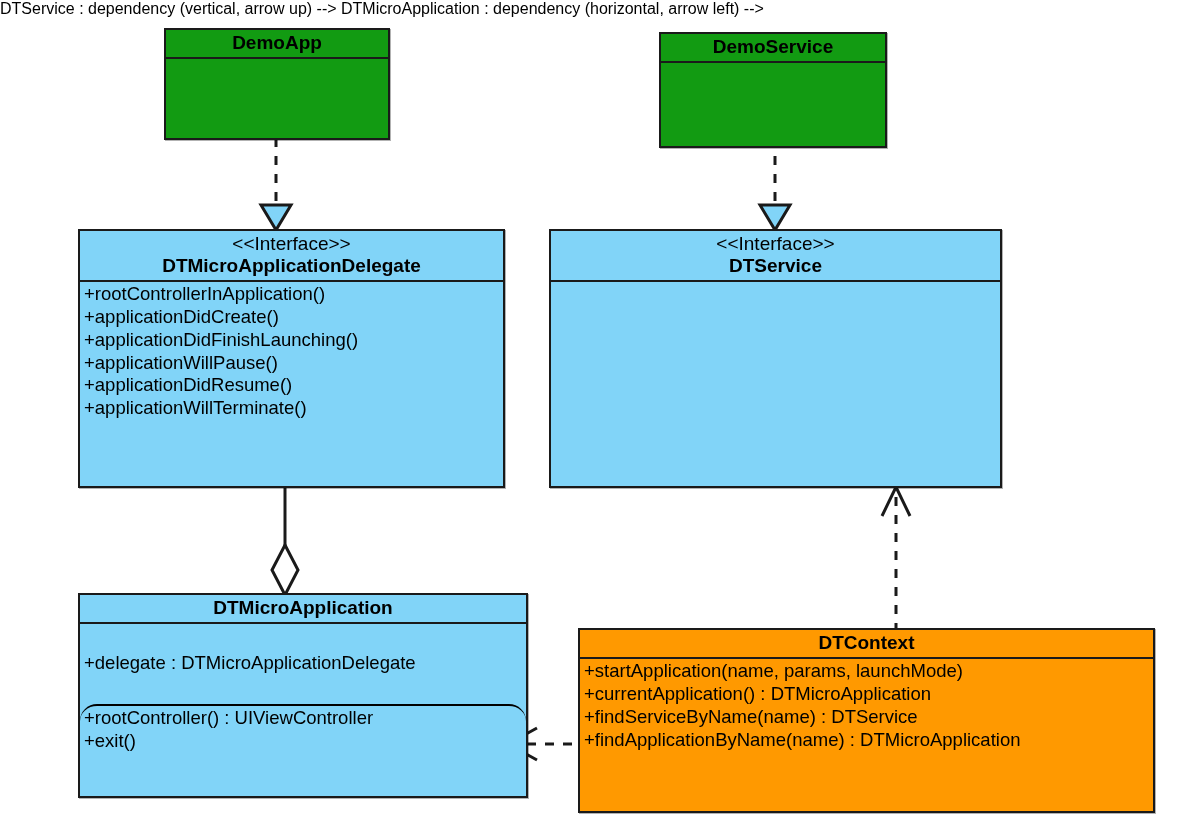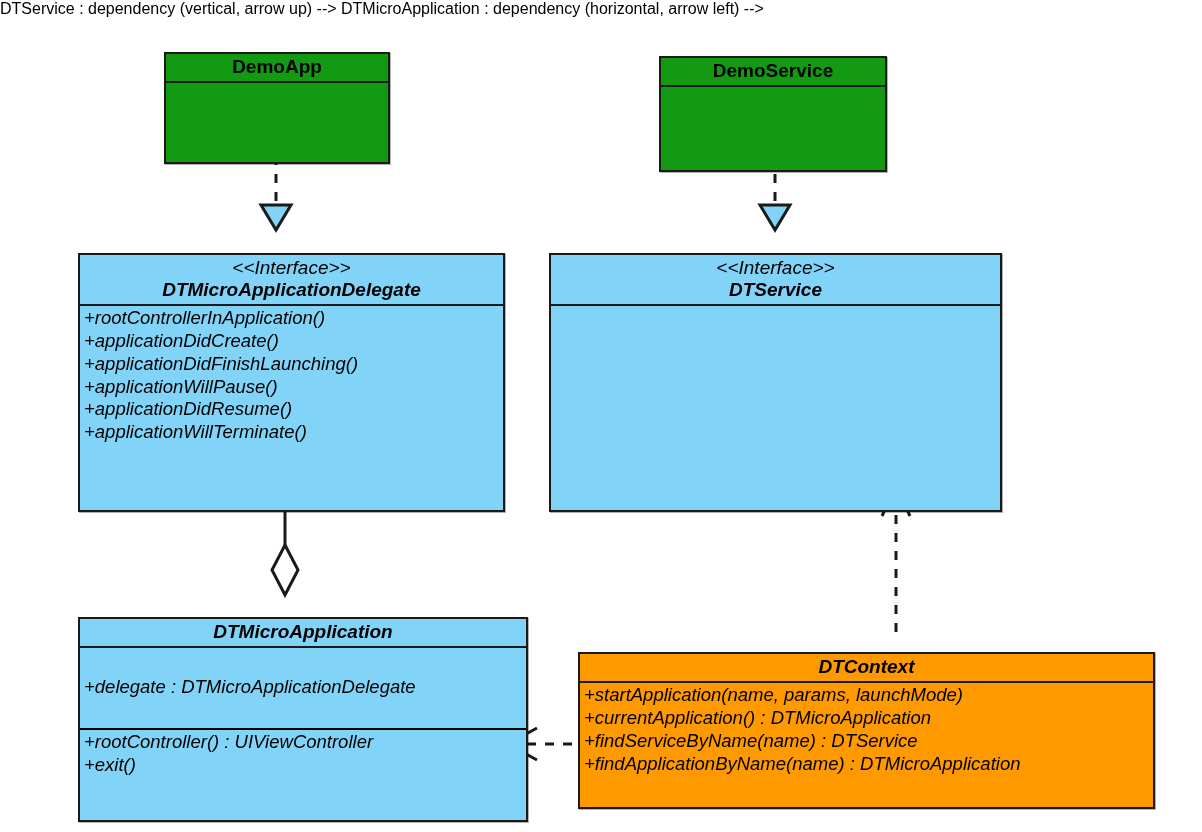--- a/index.html
+++ b/index.html
@@ -20,36 +20,36 @@
   }
   
   .uml-box {
     position: absolute;
     box-sizing: border-box;
     border: 2px solid #1a1a1a;
     display: flex;
     flex-direction: column;
     overflow: hidden;
     box-shadow: 1px 1px 0 rgba(0,0,0,0.30);
-    margin-top: 24px;
   }
   .uml-box .compartment {
     box-sizing: border-box;
     padding: 1px 4px 2px 4px;
   }
   .uml-box .compartment.title {
     text-align: center;
     font-weight: bold;
     padding-top: 2px;
     padding-bottom: 3px;
     border-bottom: 2px solid #1a1a1a;
   }
   .uml-box .compartment.members {
     flex: 1 1 auto;
     text-align: left;
+    border-radius: 17px;
   }
   .uml-box .compartment.members + .compartment.members {
     border-top: 2px solid #000000;
     flex: 0 0 auto;
   }
   .uml-box .compartment.divider-top {
     border-top: 2px solid #1a1a1a;
   }
   .stereotype {
     display: block;
@@ -66,21 +66,21 @@
     white-space: nowrap;
     line-height: 1.235;
   }
   
   .fill-green  { background: #129B12; color: #000000; }
   .fill-blue   { background: #81D4F8; color: #000000; }
   .fill-orange { background: #FF9900; color: #000000; }
 
   
   .fs-title { font-size: 19px; }
-  .fs-body  { font-size: 18.5px; font-style: italic; }
+  .fs-body  { font-size: 18.5px; }
 
   
   .connector {
     position: absolute;
     overflow: visible;
   }
   .connector svg { display: block; overflow: visible; }
 </style>
 </head>
 <body>
@@ -179,21 +179,21 @@
     <div class="compartment members" style="flex:0 0 auto;">
       <span class="member">+delegate : DTMicroApplicationDelegate</span>
     </div>
     <div class="compartment members divider-top" style="flex:1 1 auto;">
       <span class="member">+rootController() : UIViewController</span>
       <span class="member">+exit()</span>
     </div>
   </div>
 
   
-  <div class="uml-box fill-orange fs-body" style="left:578px; top:628px; width:577px; height:157px;">
+  <div class="uml-box fill-orange fs-body" style="left:578px; top:628px; width:577px; height:185px;">
     <div class="compartment title fs-title">
       <span class="classname">DTContext</span>
     </div>
     <div class="compartment members">
       <span class="member">+startApplication(name, params, launchMode)</span>
       <span class="member">+currentApplication() : DTMicroApplication</span>
       <span class="member">+findServiceByName(name) : DTService</span>
       <span class="member">+findApplicationByName(name) : DTMicroApplication</span>
     </div>
   </div>

